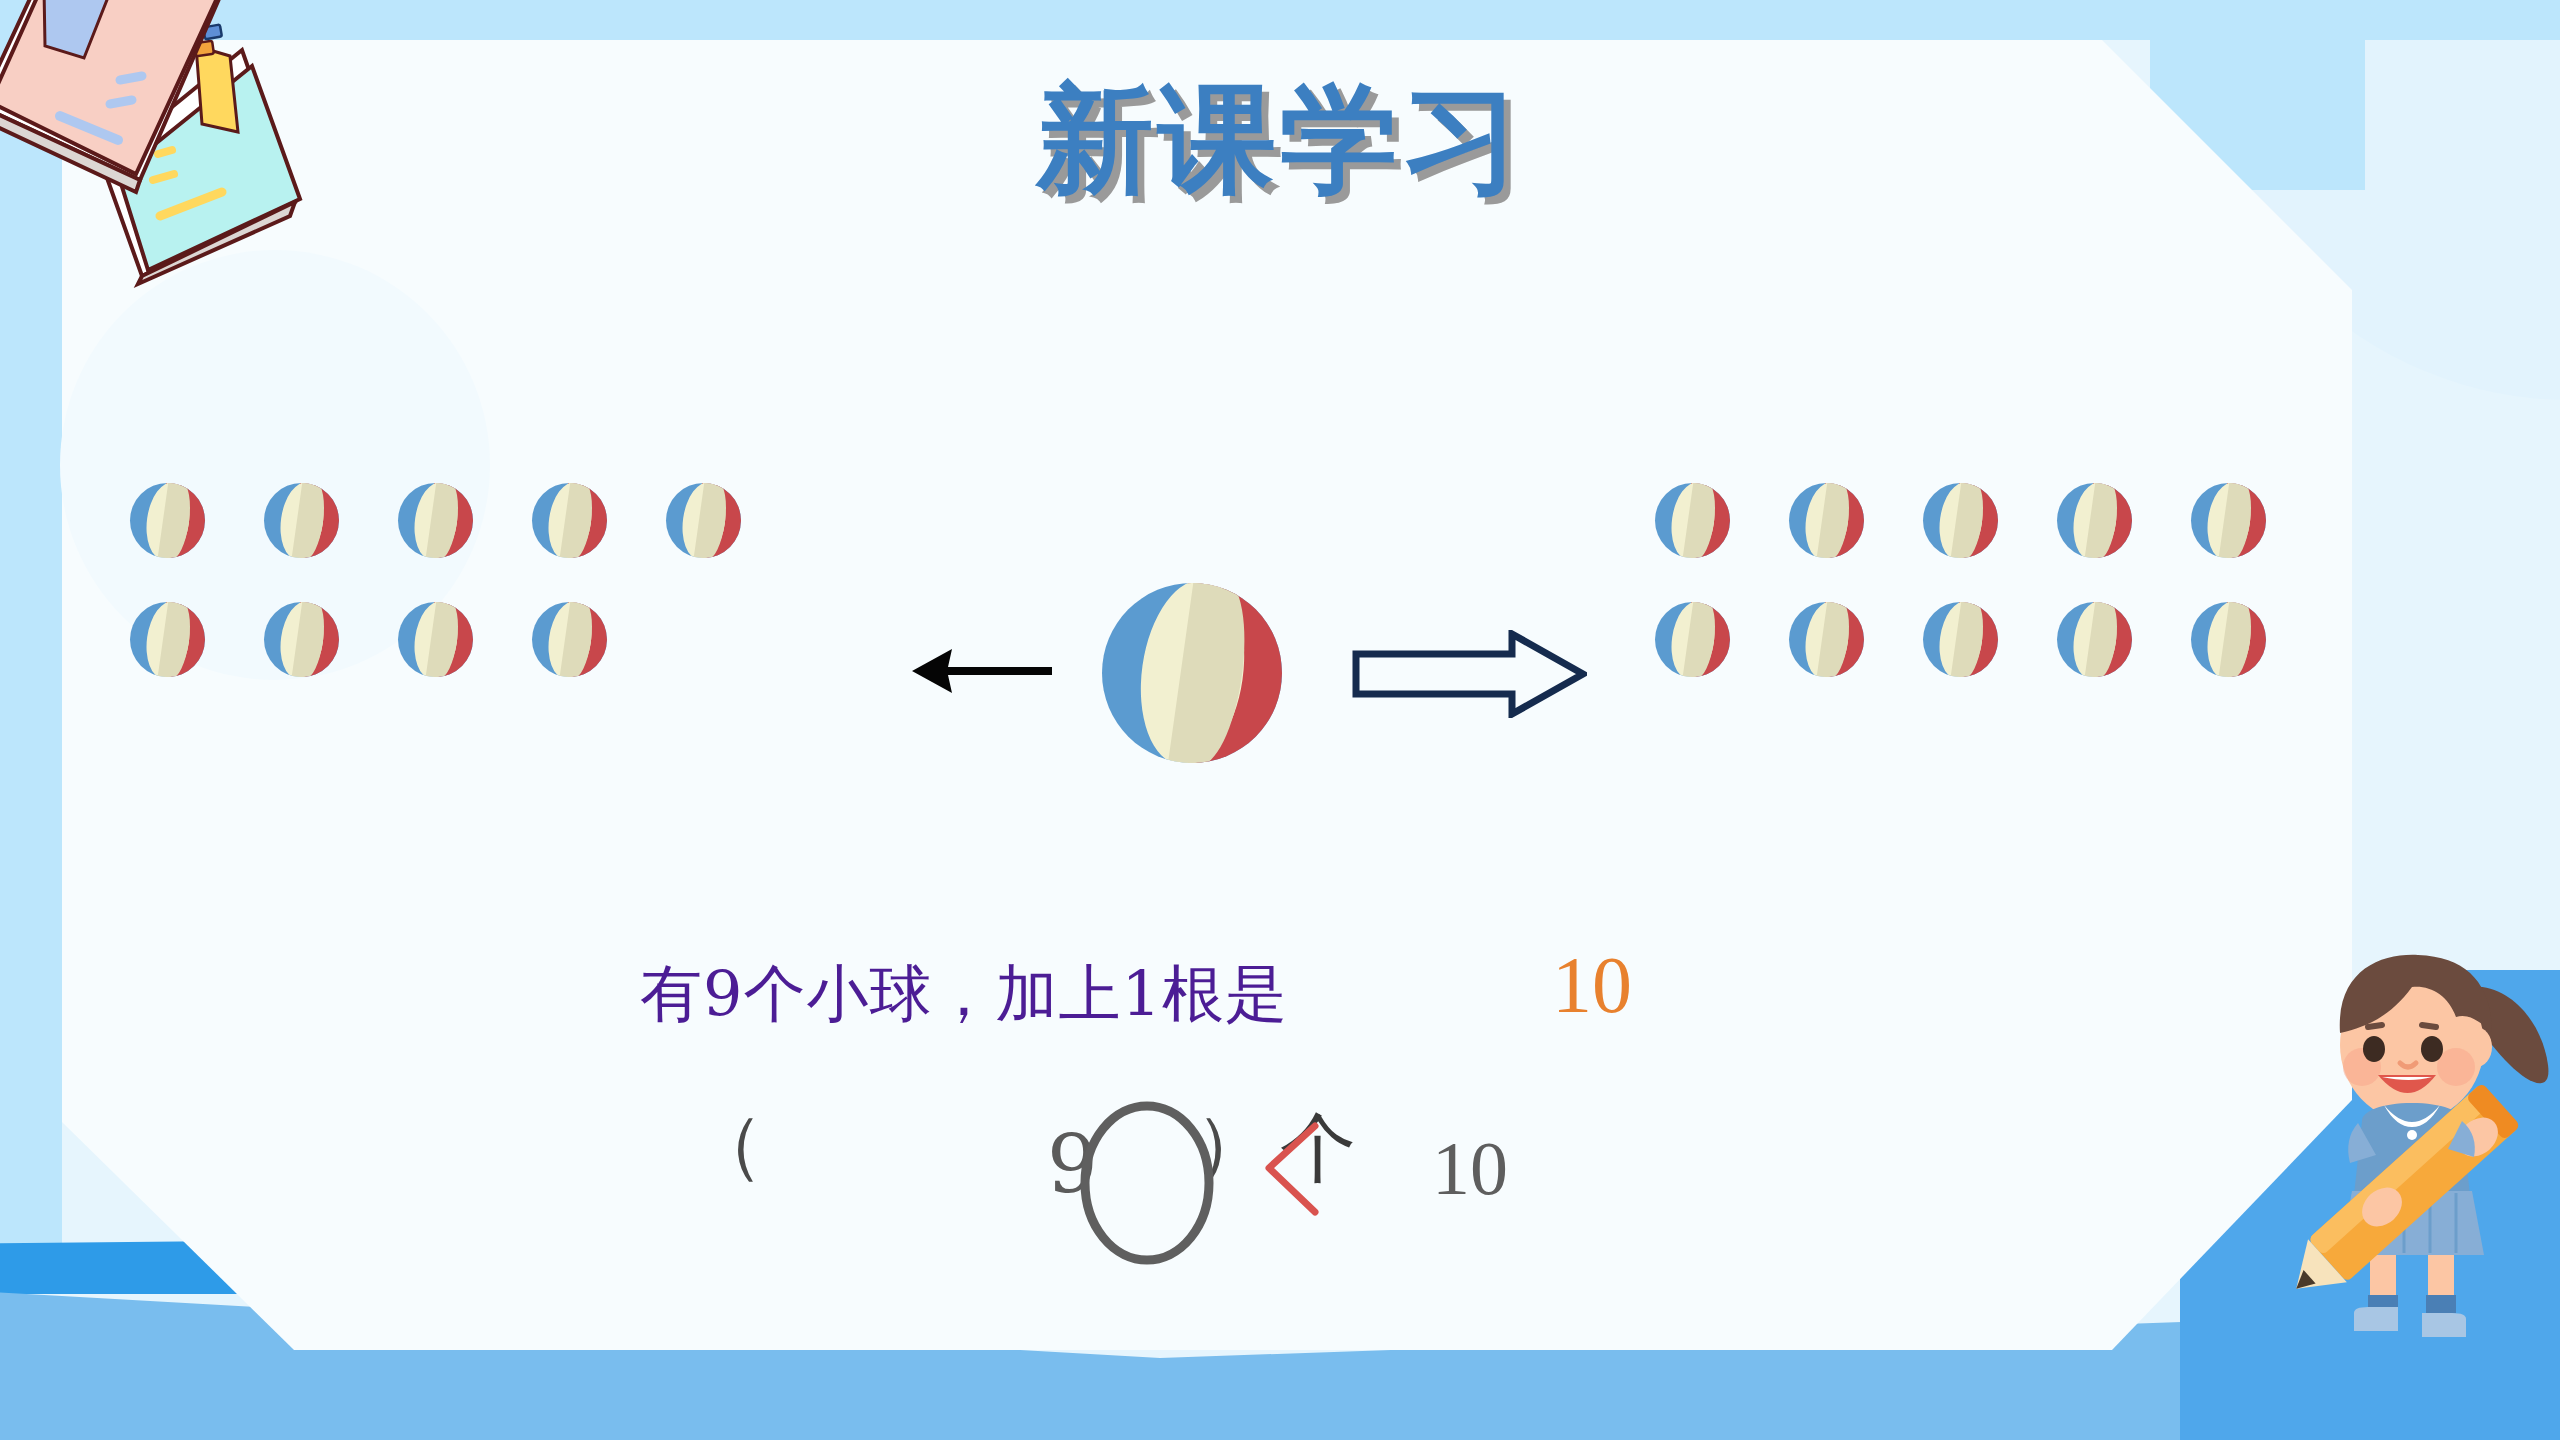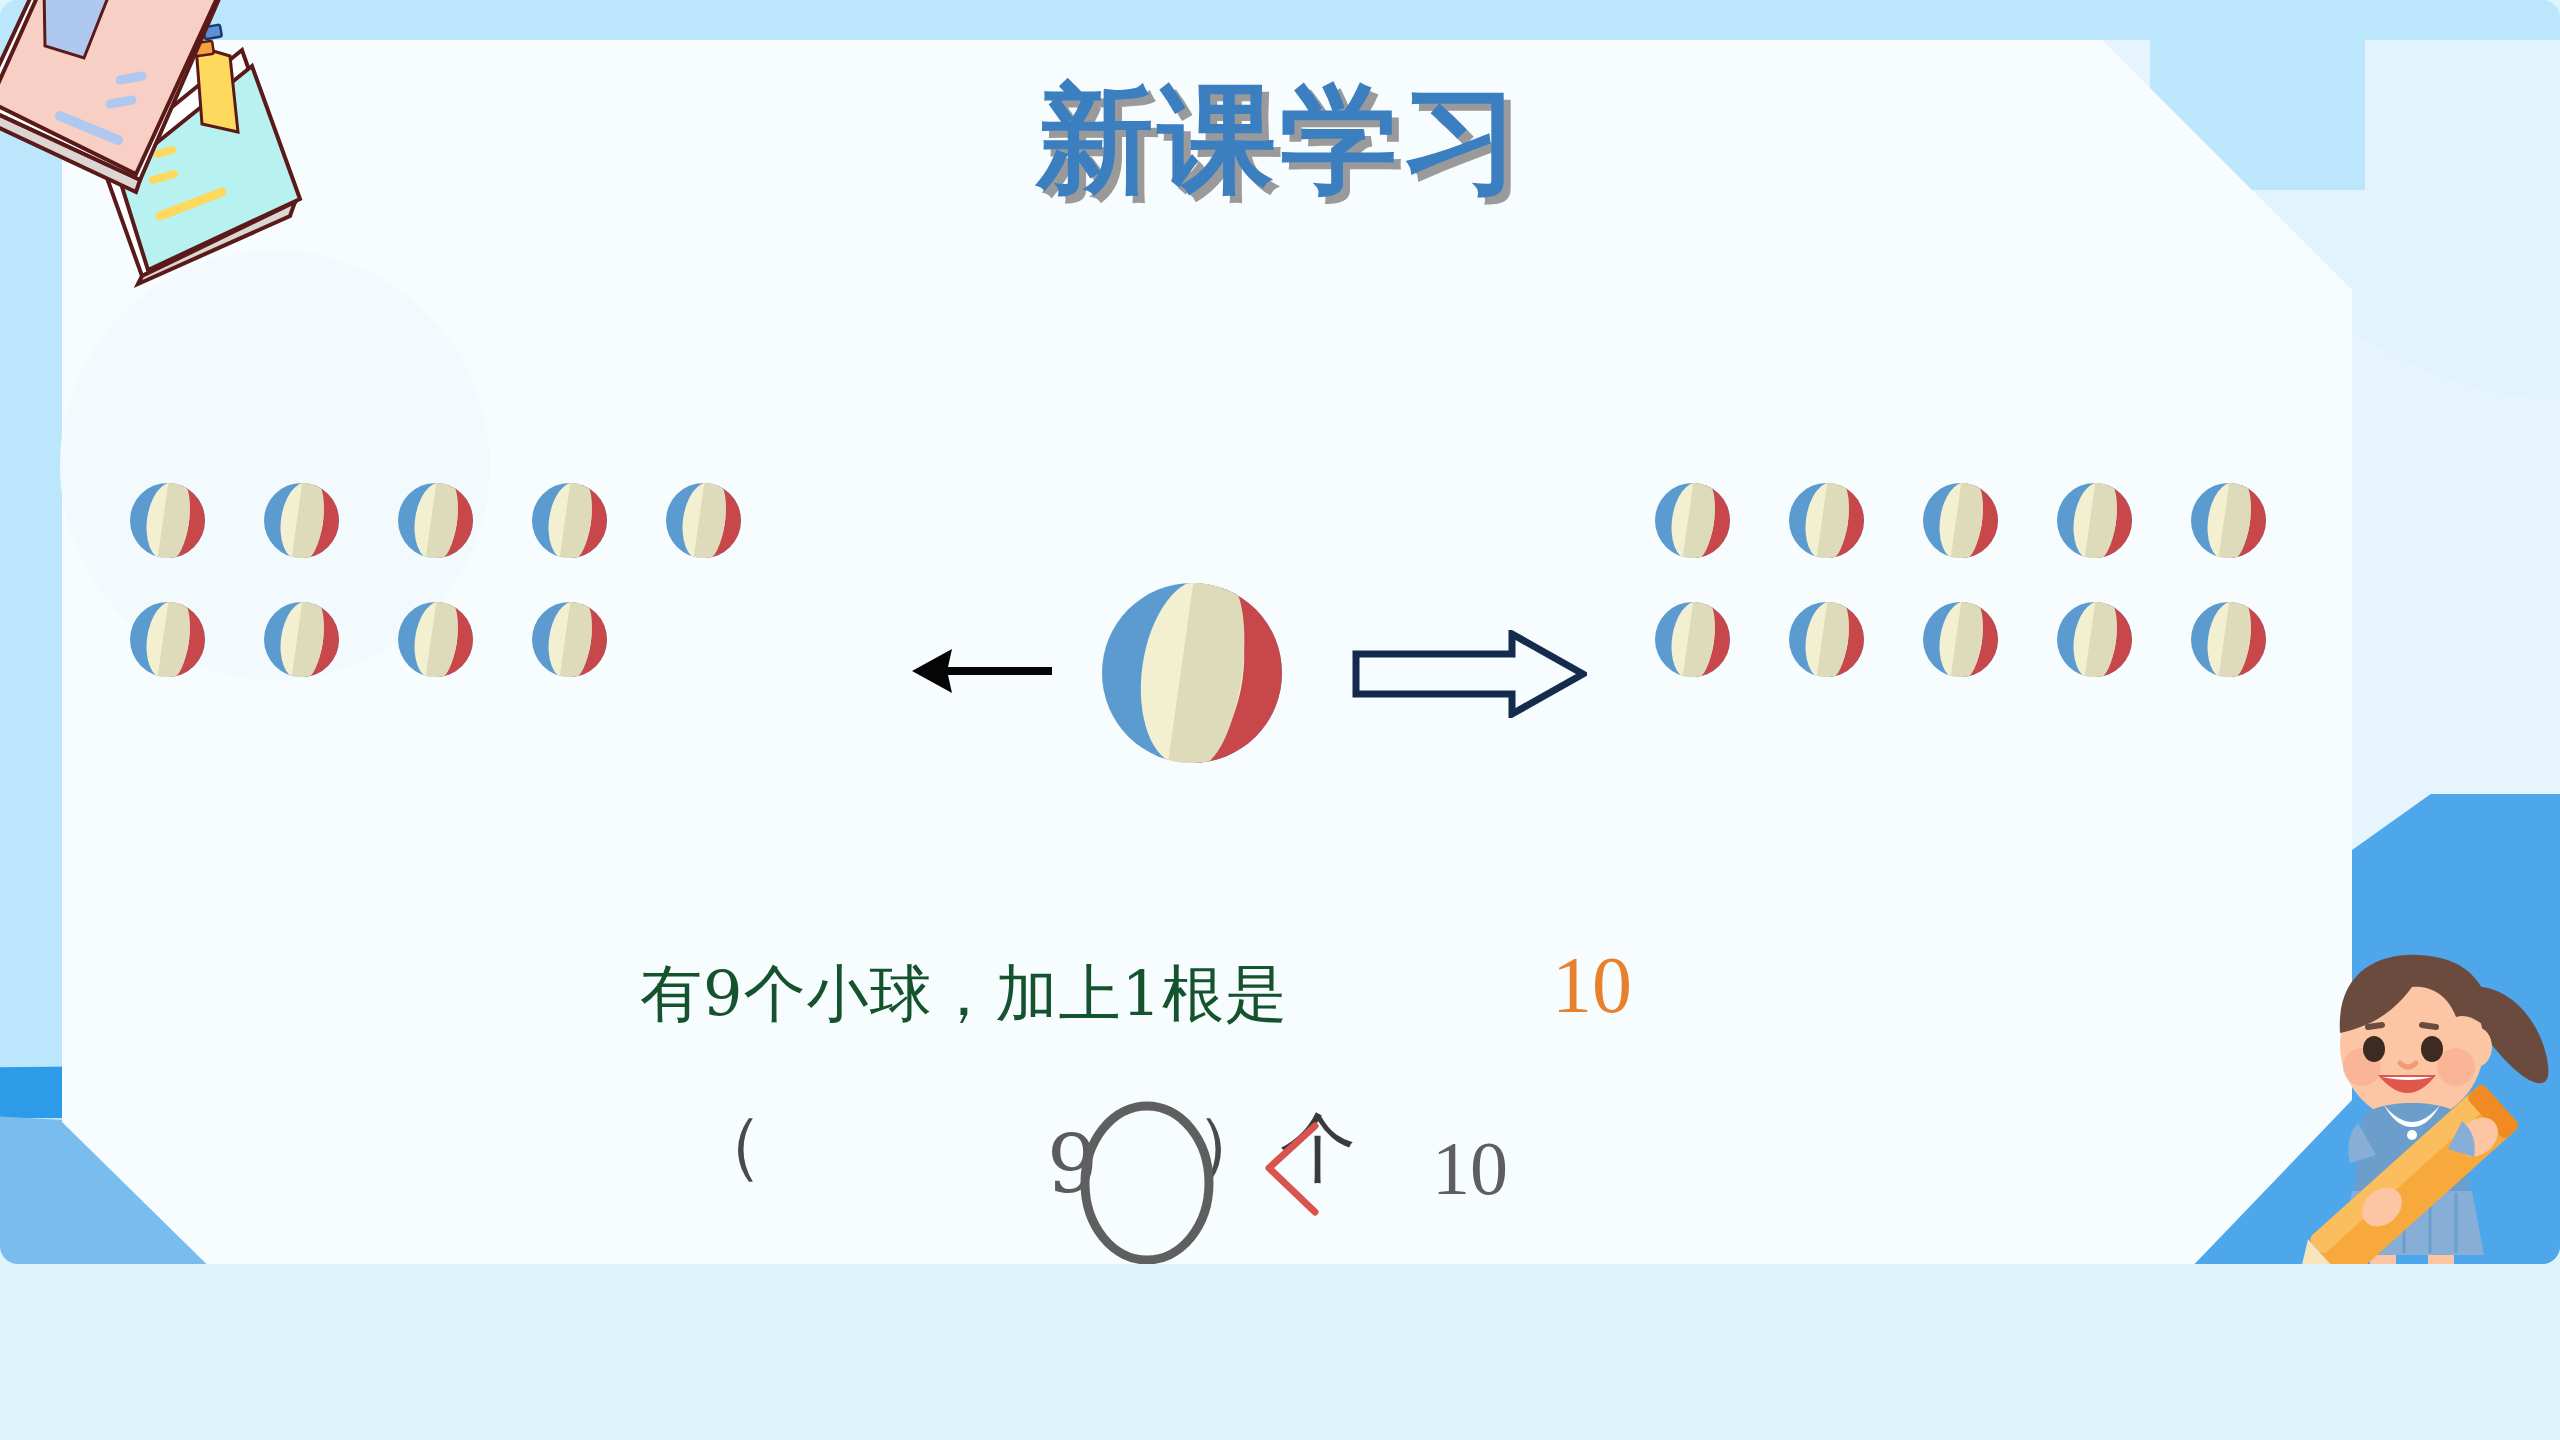--- a/index.html
+++ b/index.html
@@ -1,21 +1,21 @@
 <!DOCTYPE html>
 <html><head>
 <meta charset="utf-8">
 <style>
   html,body{margin:0;padding:0;}
   body{
     width:2560px;height:1440px;overflow:hidden;position:relative;
     background:#DFF3FD;
     font-family:"Liberation Serif", serif;
   }
-  .stage{position:absolute;inset:0;width:2560px;height:1264px;overflow:hidden;border-radius:18px;}
+  .stage{position:absolute;inset:0;width:2560px;height:1440px;overflow:hidden;}
 
   
   .bg-base{position:absolute;inset:0;background:#E6F5FD;}
   .bg-topband{position:absolute;left:0;top:0;width:2560px;height:40px;background:#BCE6FC;}
   .bg-leftband{position:absolute;left:0;top:0;width:62px;height:1245px;background:#BCE6FC;}
   .bg-toprightsq{position:absolute;left:2150px;top:0;width:215px;height:190px;background:#BCE6FC;}
   .bg-circle{position:absolute;left:2190px;top:-360px;width:760px;height:760px;border-radius:50%;
              background:#E2F3FD;}
   .bg-circle2{position:absolute;left:60px;top:250px;width:430px;height:430px;border-radius:50%;
              background:#F2FAFE;}
@@ -75,21 +75,21 @@
   #center-ball{position:absolute;left:1102px;top:583px;width:180px;height:180px;}
 
   
   #arrow-left{position:absolute;left:912px;top:643px;width:140px;height:56px;}
   #arrow-right{position:absolute;left:1352px;top:630px;width:235px;height:88px;}
 
   
   .sentence{
     position:absolute;left:640px;top:952px;
     font-family:"DejaVu Serif", serif;
-    font-size:62px;color:#14532d;letter-spacing:1px;white-space:nowrap;
+    font-size:62px;color:#4c1d95;letter-spacing:1px;white-space:nowrap;
   }
   .answer10{
     position:absolute;left:1552px;top:940px;
     font-family:"Liberation Serif", serif;
     font-size:80px;color:#E8812E;
   }
 
   
   .paren-open{
     position:absolute;left:690px;top:1095px;

